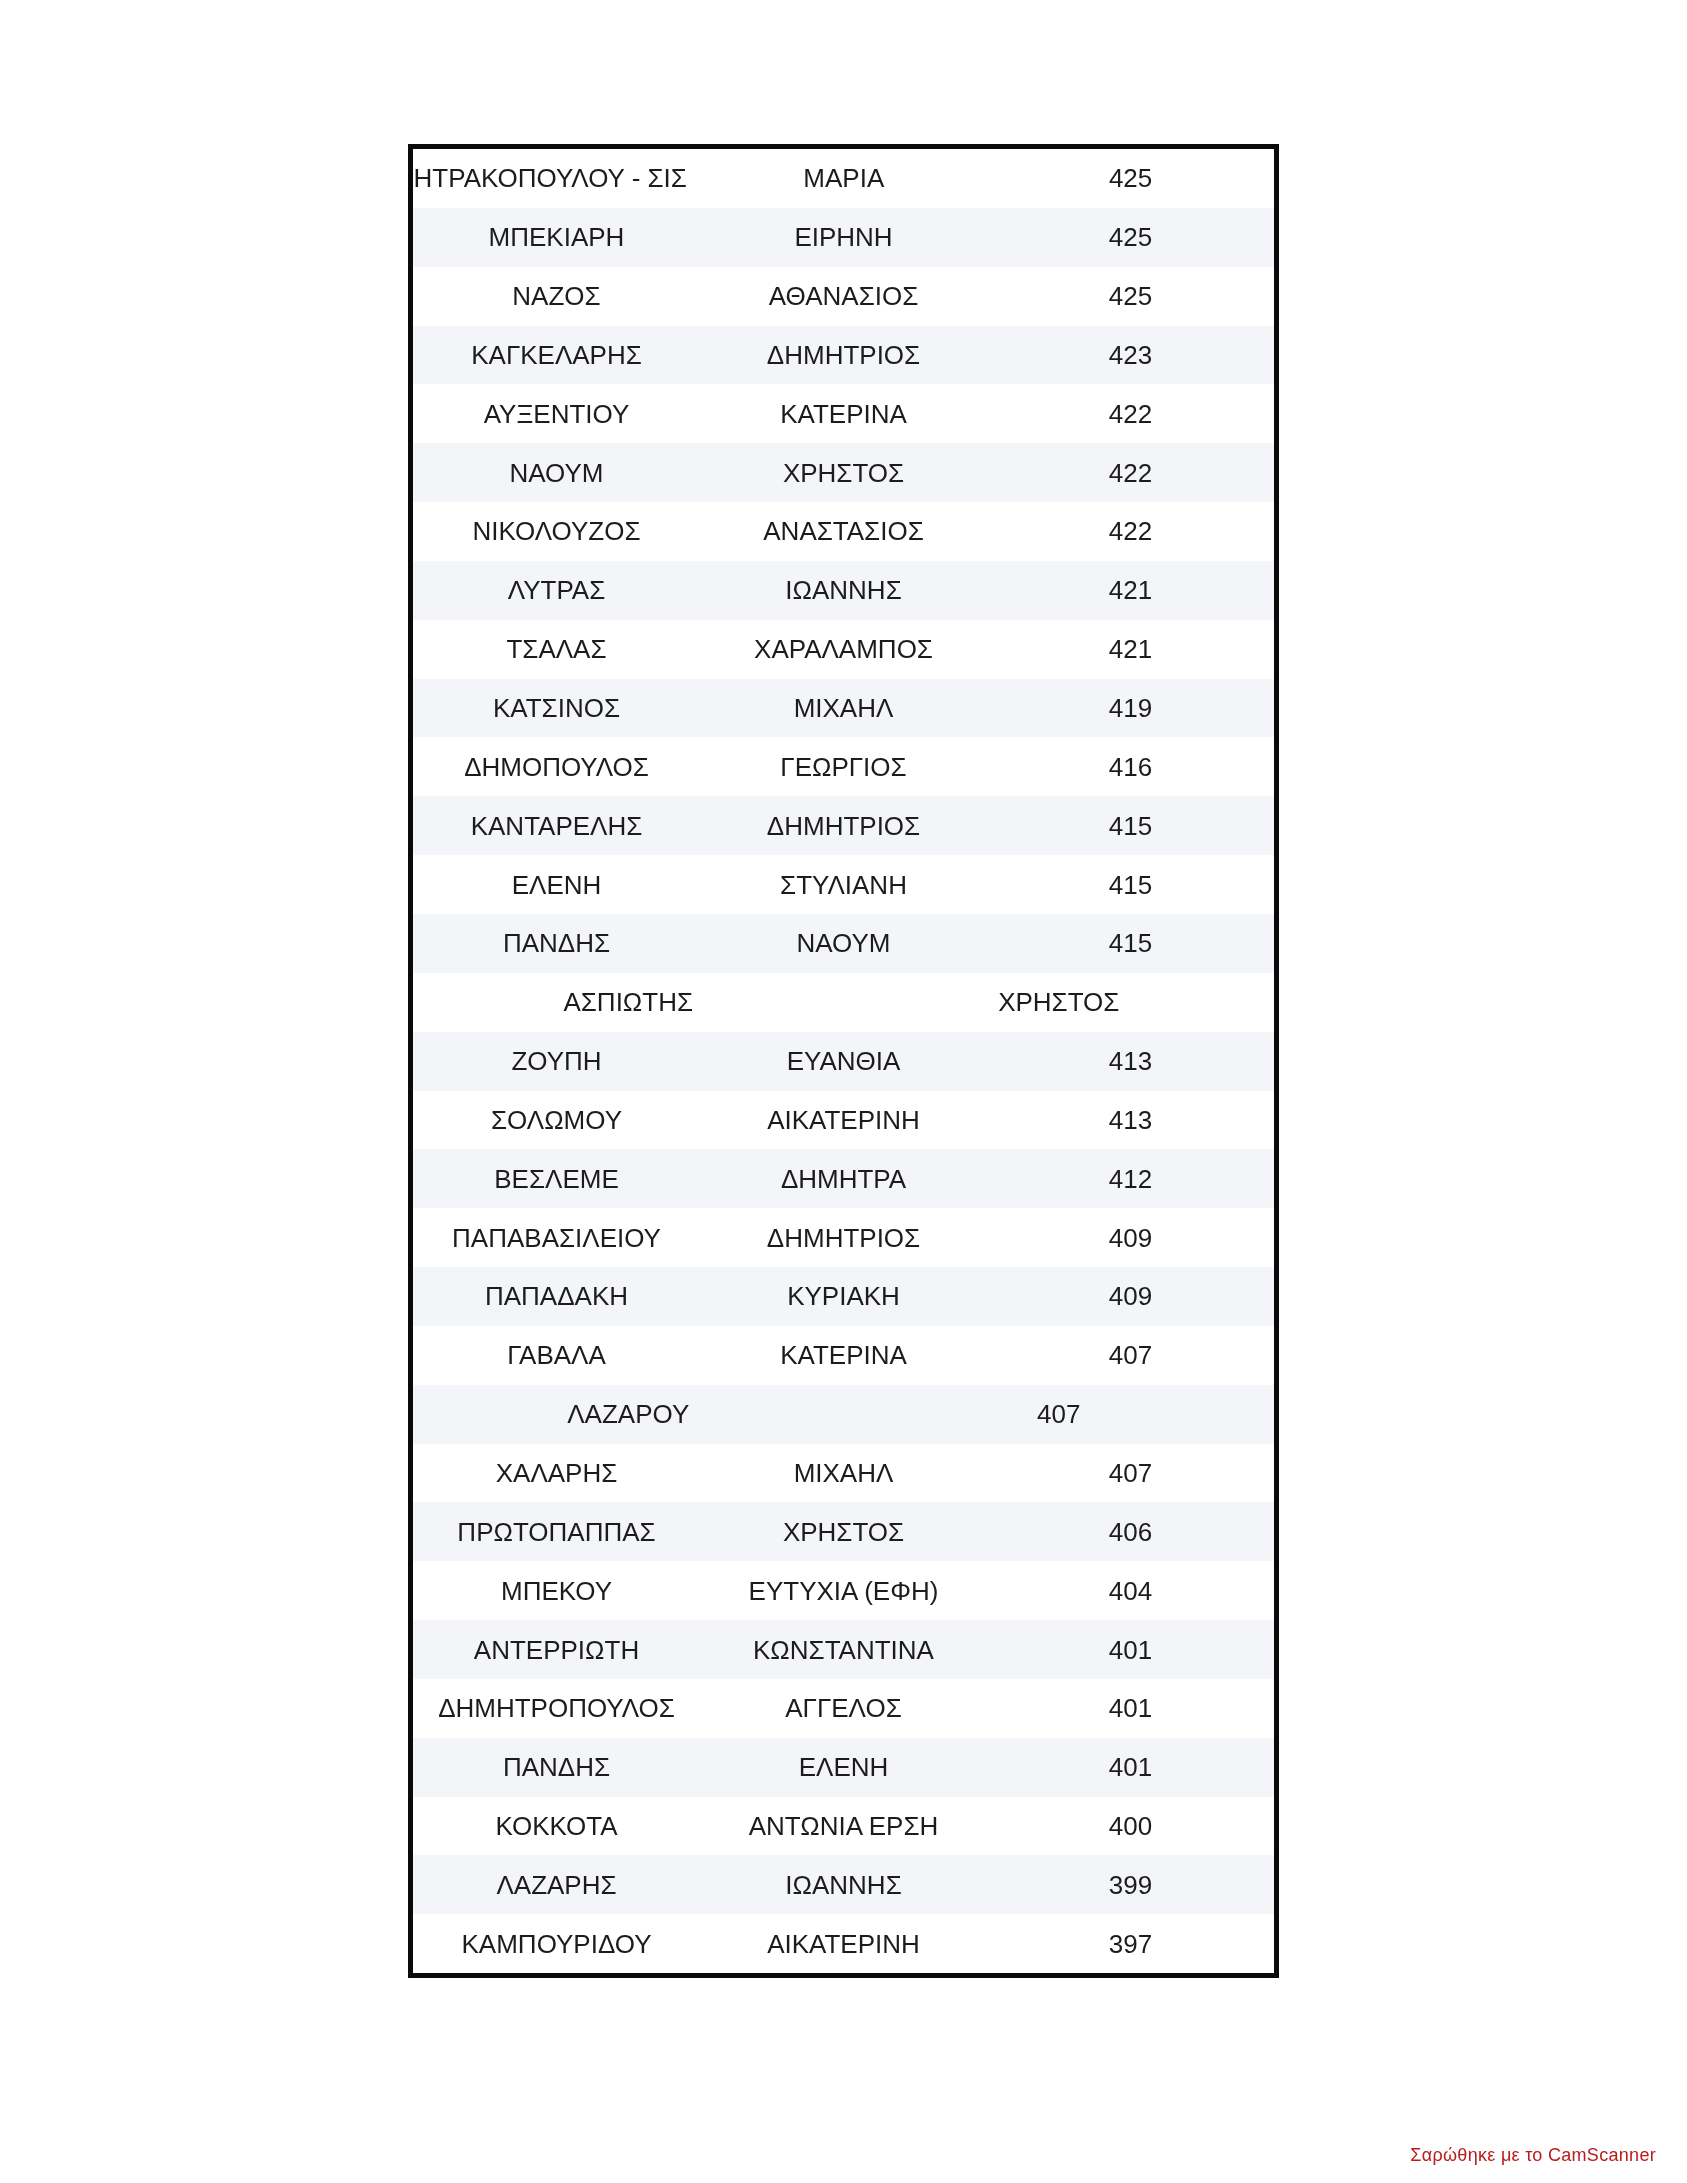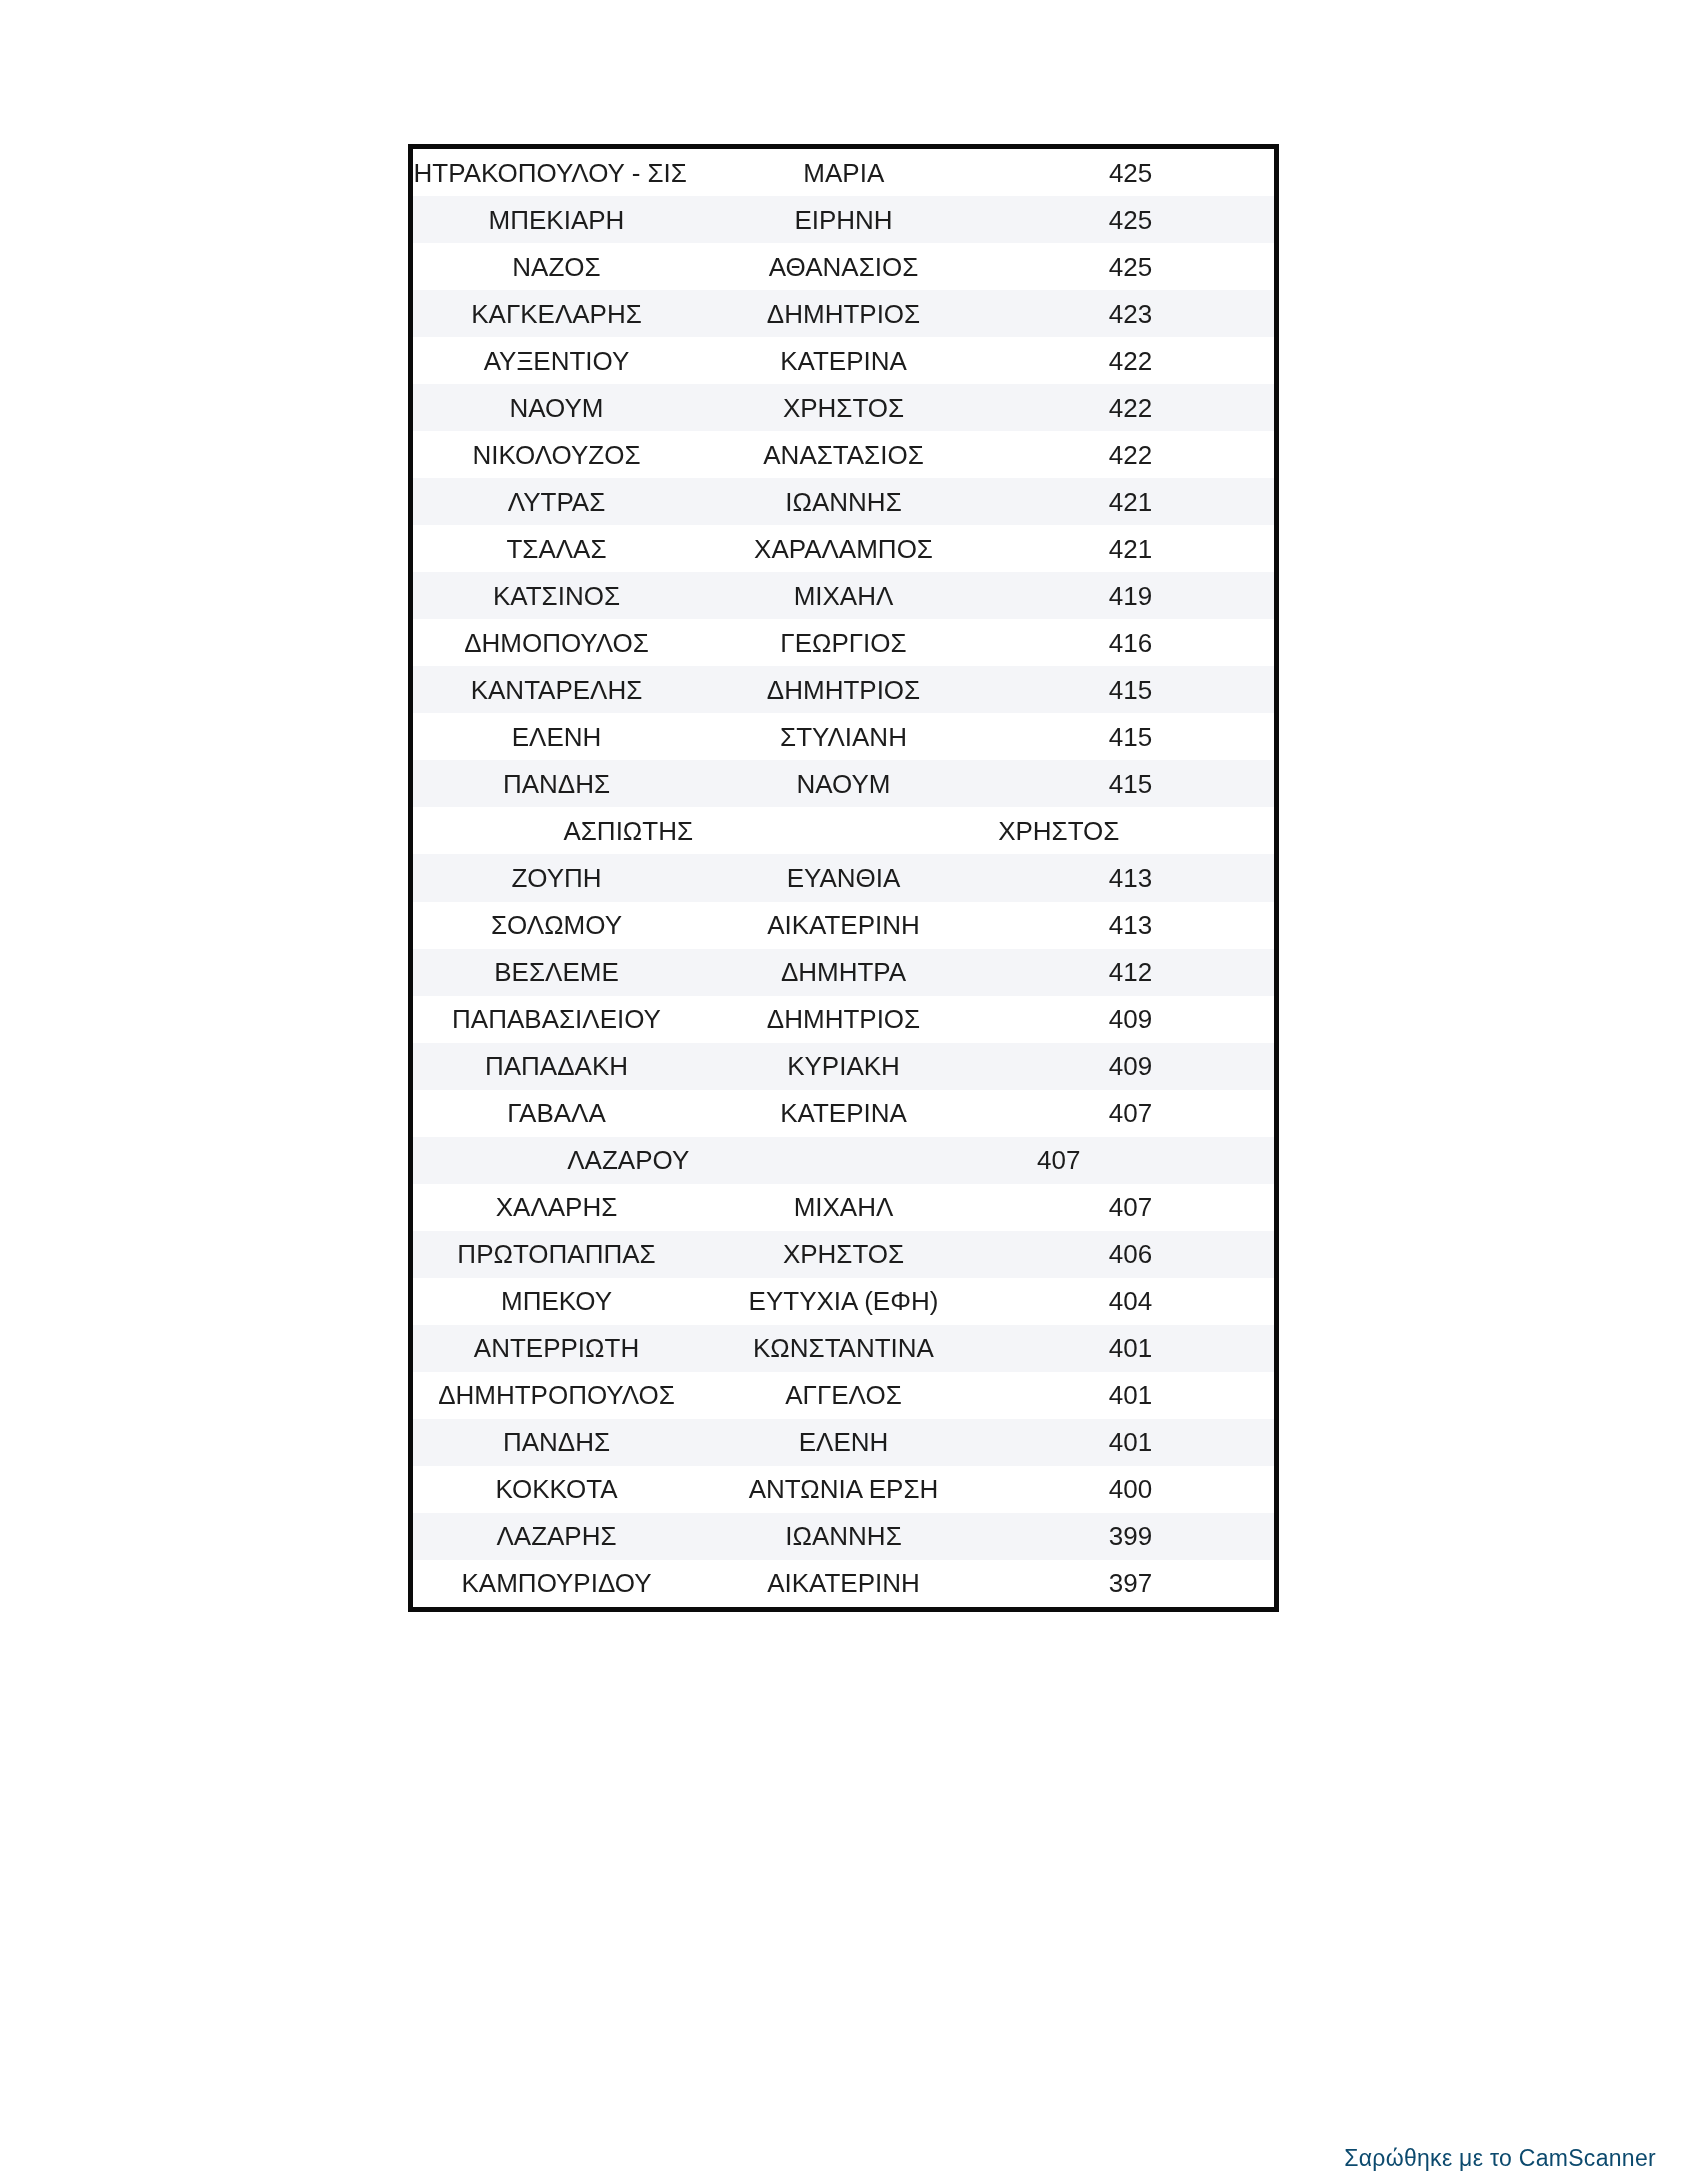--- a/index.html
+++ b/index.html
@@ -17,21 +17,21 @@
   .page {
     position: absolute;
     inset: 0;
     background: #ffffff;
   }
   .results-table {
     position: absolute;
     left: 408px;
     top: 144px;
     width: 871px;
-    height: 1468px;
+    height: 1834px;
     box-sizing: border-box;
     border: 5.2px solid #0a0a0a;
     background: #ffffff;
     display: flex;
     flex-direction: column;
   }
   .row {
     flex: 1 1 0;
     display: flex;
     align-items: stretch;
@@ -52,22 +52,22 @@
   }
   
   .row:first-child .cell:first-child {
     justify-content: flex-start;
     padding-left: 0.6px;
   }
   .footer-note {
     position: absolute;
     right: 31px;
     top: 2145px;
-    font-size: 23px;
-    color: #0c4a6e;
+    font-size: 18px;
+    color: #b91c1c;
     letter-spacing: 0.3px;
   }
 </style>
 </head>
 <body>
 
 <div class="page">
 
   <div class="results-table">
 

